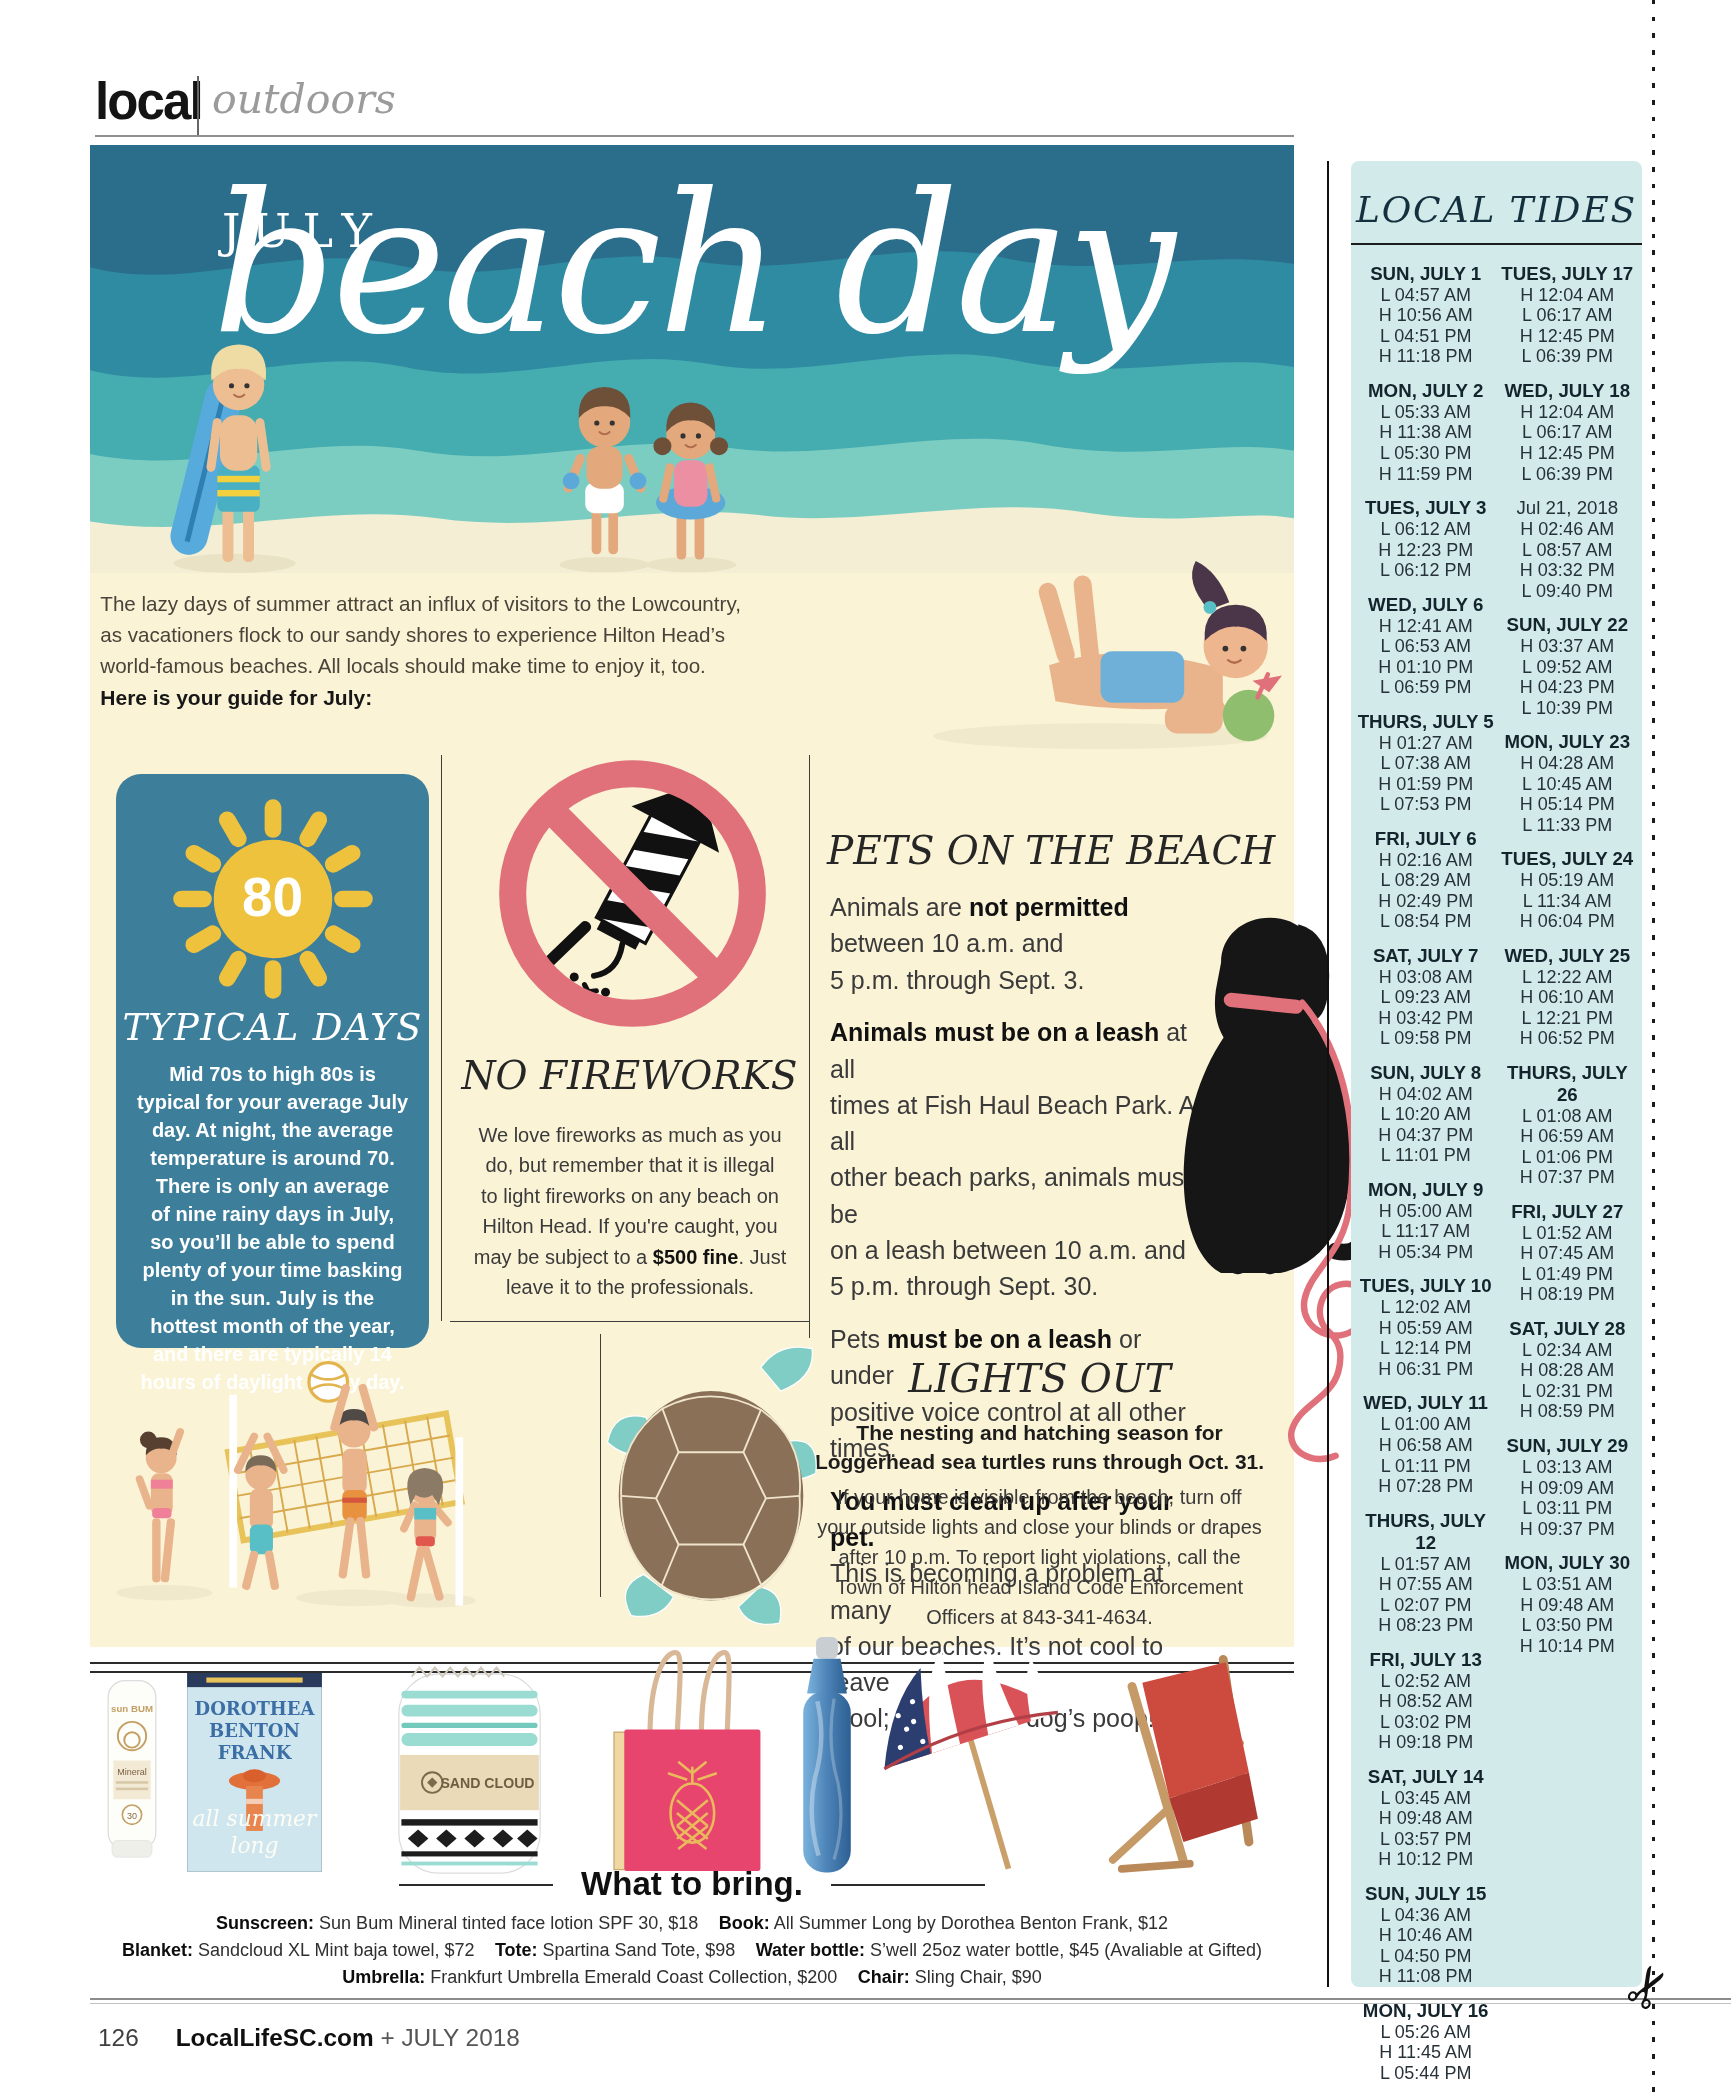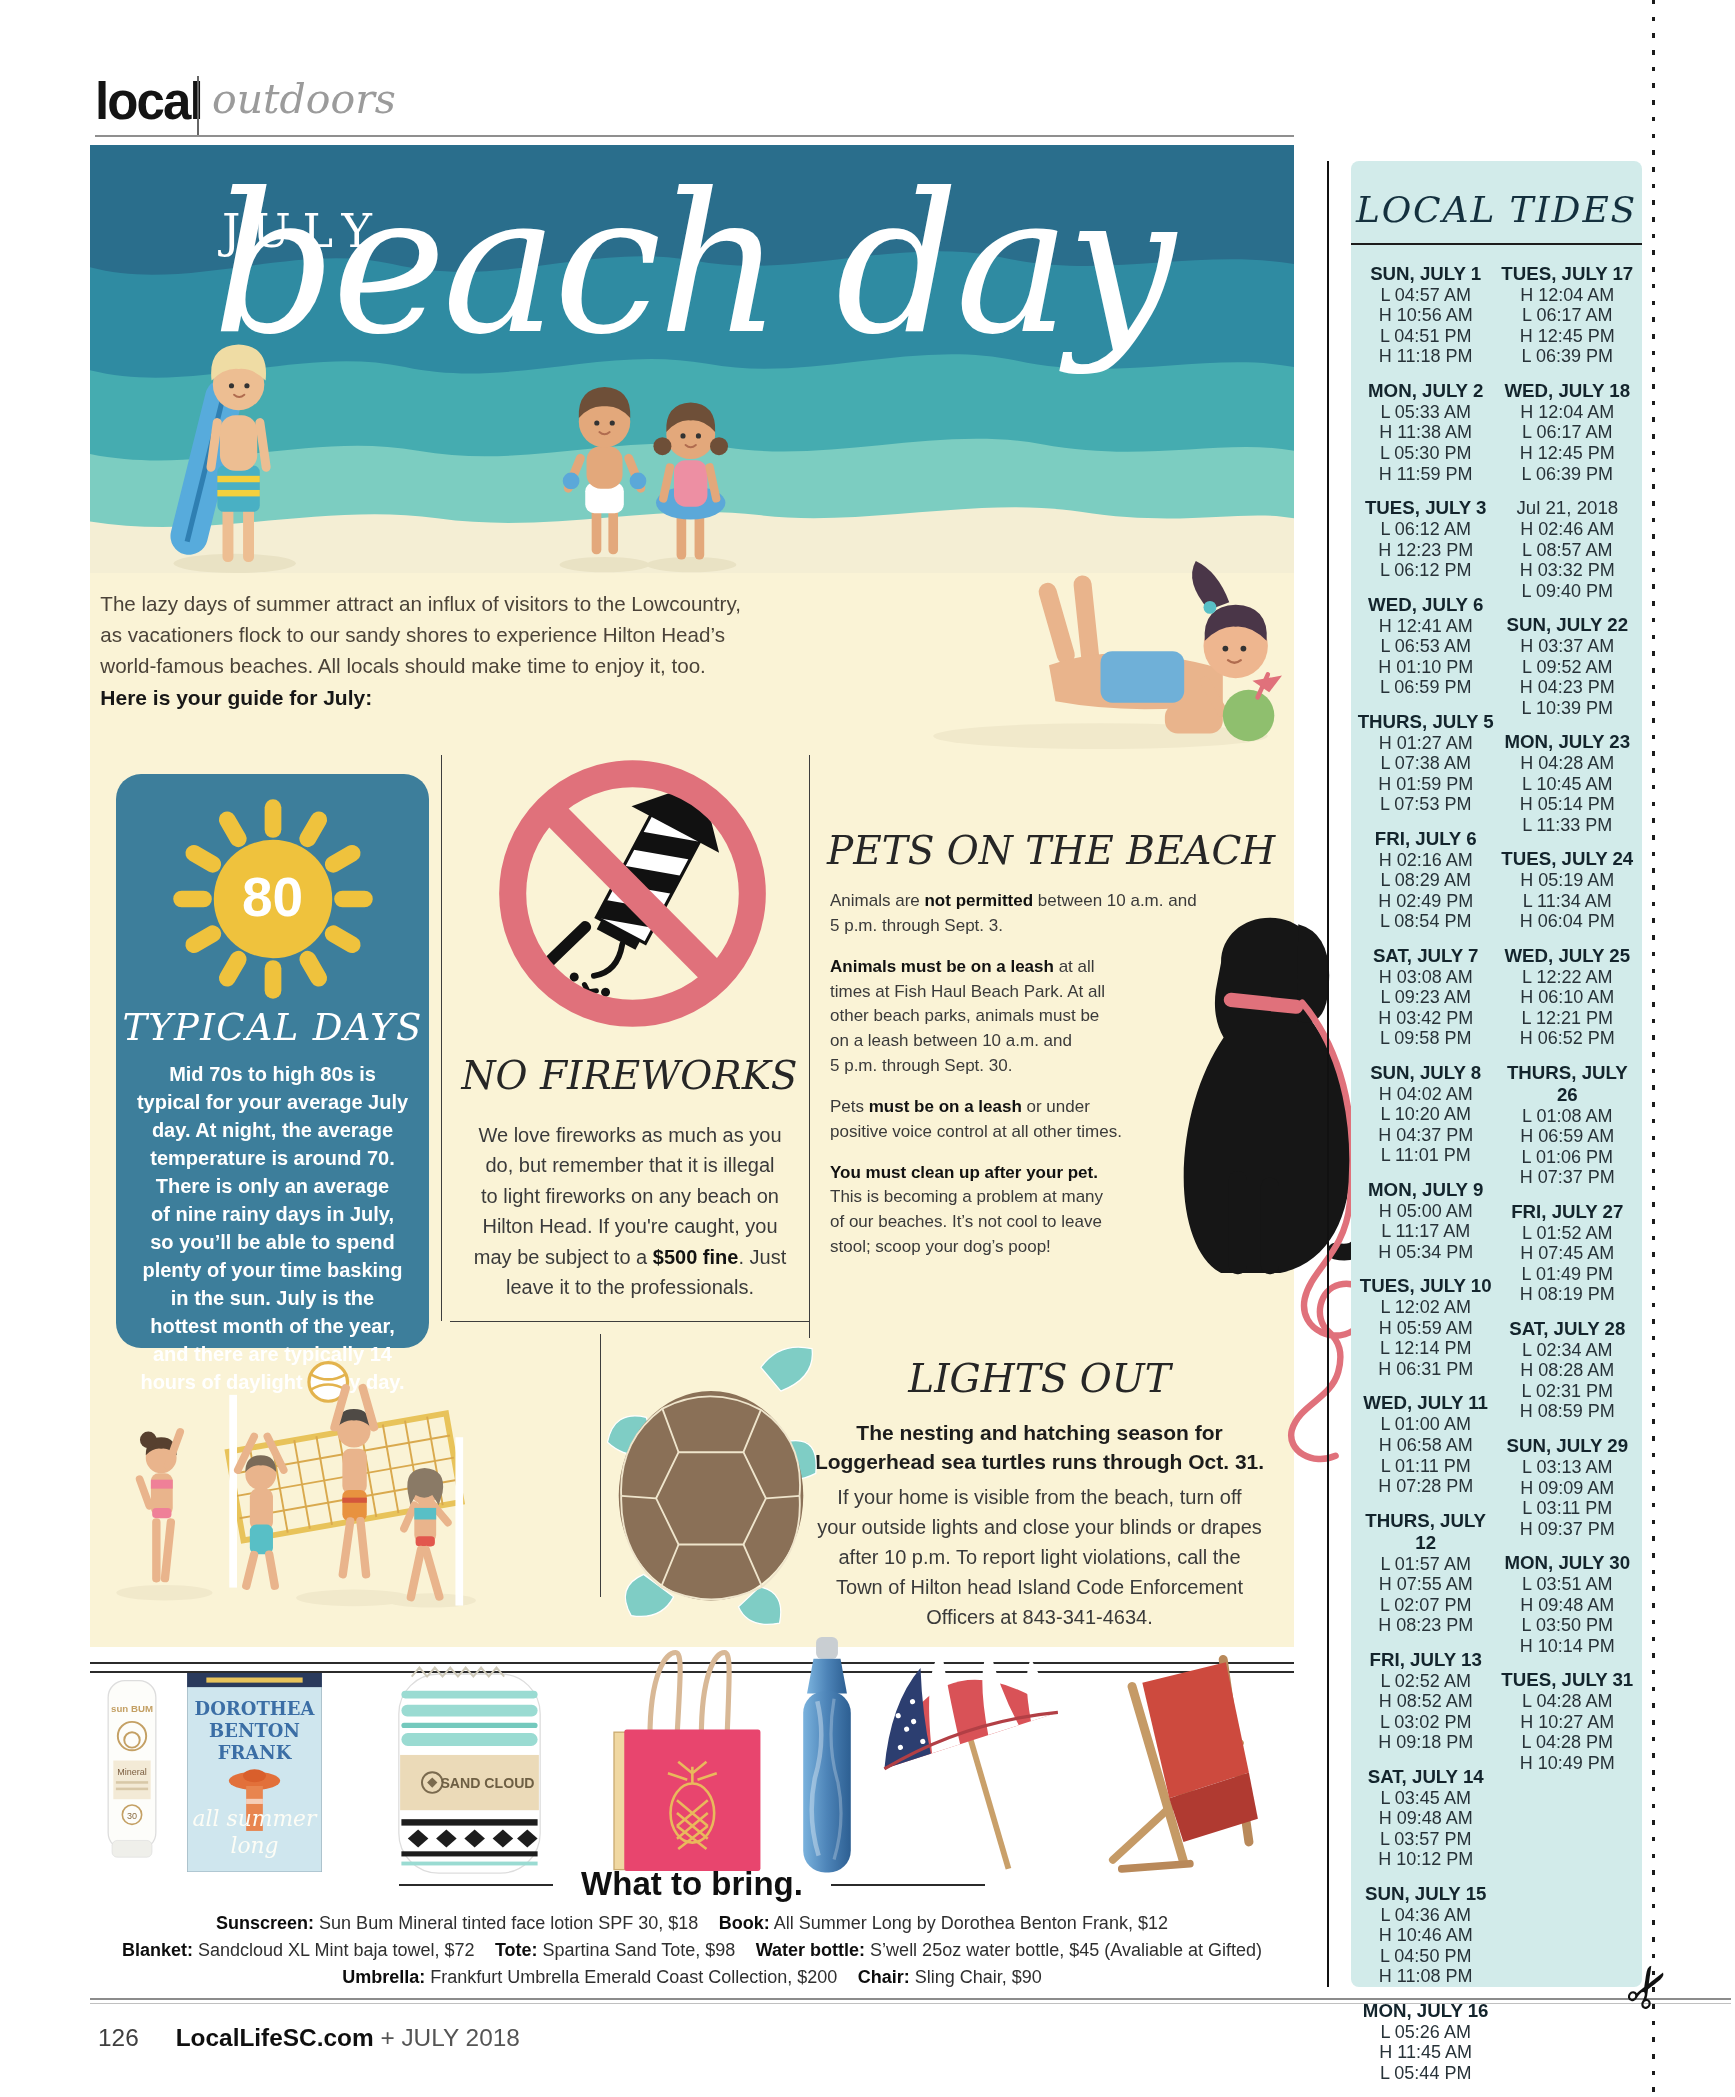--- a/index.html
+++ b/index.html
@@ -42,21 +42,21 @@
   .vdivC{left:510px;top:1189px;width:1.3px;height:263px;background:#3d3d3d;}
 
   .nofw-icon{left:404px;top:610px;width:277px;height:277px;}
   .serif-h{font-family:"DejaVu Serif",serif;font-style:italic;color:#262626;}
   .nofw-h{left:360px;top:908px;width:359px;text-align:center;font-size:39px;}
   .nofw-body{left:367px;top:975px;width:346px;text-align:center;font-size:20px;line-height:1.52;
              color:#3a3a3a;white-space:pre-line;}
   .nofw-body b{color:#111;}
 
   .pets-h{left:737px;top:683px;width:489px;font-size:39px;}
-  .pets-body{left:740px;top:744px;width:373px;font-size:17px;line-height:1.45;color:#3a3a3a;}
+  .pets-body{left:740px;top:744px;width:373px;font-size:25px;line-height:1.45;color:#3a3a3a;}
   .pets-body p{margin:0 0 16.7px 0;white-space:pre-line;}
   .pets-body b{color:#111;}
   .dog{left:1055px;top:756px;width:219px;height:605px;}
 
   .lo-h{left:692px;top:1211px;width:515px;text-align:center;font-size:39px;}
   .lo-lead{left:647px;top:1273px;width:605px;text-align:center;font-weight:bold;font-size:21px;
            line-height:1.4;color:#1c1c1c;white-space:pre-line;}
   .lo-body{left:647px;top:1337px;width:605px;text-align:center;font-size:20px;line-height:1.5;
            color:#3a3a3a;white-space:pre-line;}
   .turtle{left:515px;top:1193px;width:212px;height:302px;}
@@ -762,27 +762,20 @@
           </div>
 
           <div class="tide-day">
             <div class="tide-day-h">MON, JULY 30</div>
             <div class="tide-times">L 03:51 AM
 H 09:48 AM
 L 03:50 PM
 H 10:14 PM</div>
           </div>
 
-          <div class="tide-day">
-            <div class="tide-day-h">TUES, JULY 31</div>
-            <div class="tide-times">L 04:28 AM
-H 10:27 AM
-L 04:28 PM
-H 10:49 PM</div>
-          </div>
         </div>
     </div>
   </div>
 
   <div class="abs cutline"></div>
   <div class="abs scissors">✂</div>
 
 </div>
 
 

